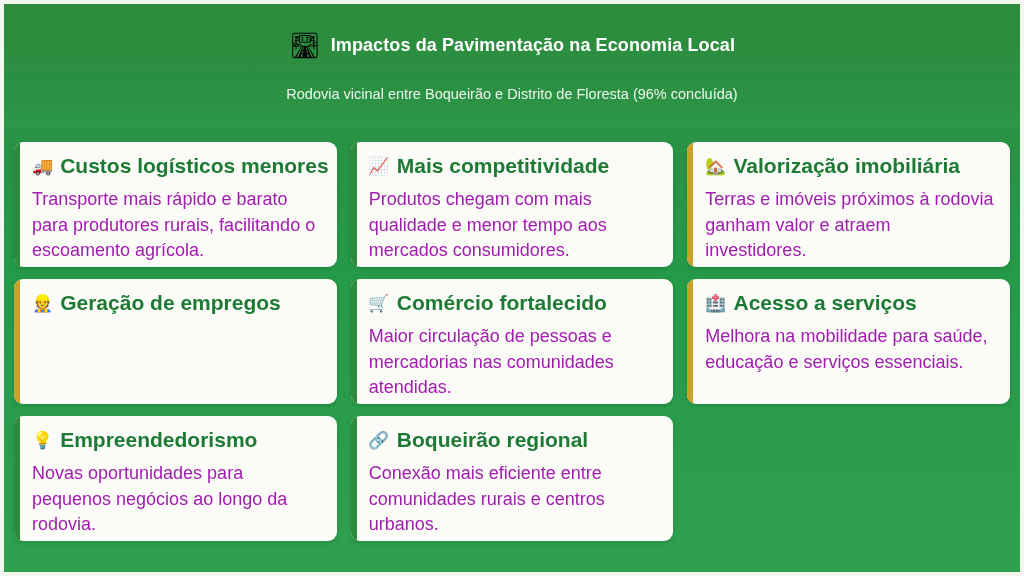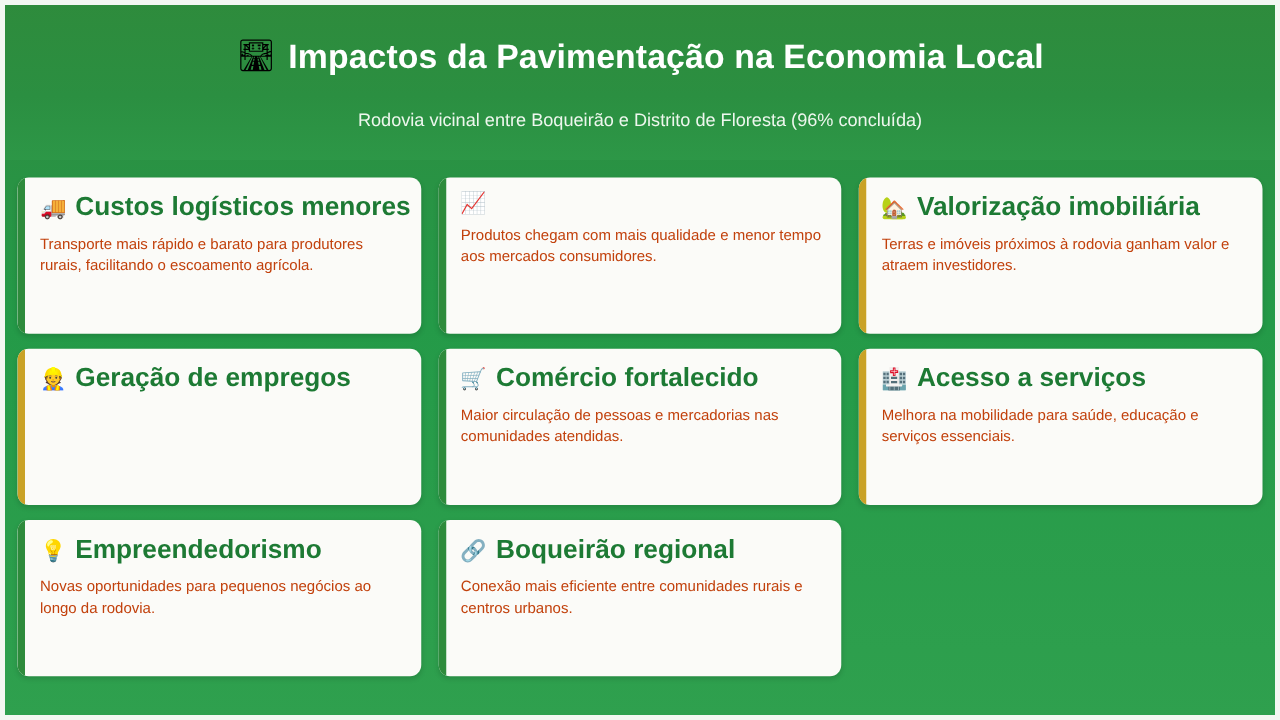--- a/index.html
+++ b/index.html
@@ -44,21 +44,21 @@
     display: flex;
     align-items: center;
     gap: 10px;
   }
   .title-icon {
     font-size: 25px;
     line-height: 1;
   }
   .title-text {
     color: #ffffff;
-    font-size: 27px;
+    font-size: 18px;
     font-weight: bold;
     letter-spacing: 0.1px;
     white-space: nowrap;
   }
   .subtitle {
     margin-top: 28px;
     color: #eef7ee;
     font-size: 14.5px;
     font-weight: normal;
     white-space: nowrap;
@@ -108,23 +108,23 @@
     line-height: 1;
   }
   .card-title {
     font-size: 21px;
     font-weight: bold;
     color: #1d7a34;
     white-space: nowrap;
   }
   .card-body {
     margin: 9px 0 0 4px;
-    font-size: 12px;
+    font-size: 18px;
     line-height: 1.42;
-    color: #c2410c;
+    color: #a21caf;
     max-width: 295px;
   }
   .card.empty {
     background: transparent;
     box-shadow: none;
   }
 </style>
 </head>
 <body>
 
@@ -147,20 +147,21 @@
           <span class="card-icon">🚚</span>
           <span class="card-title">Custos logísticos menores</span>
         </div>
         <div class="card-body">Transporte mais rápido e barato para produtores rurais, facilitando o escoamento agrícola.</div>
       </div>
 
       <div class="card">
         <span class="accent" style="background:#2e8b3c"></span>
         <div class="card-head">
           <span class="card-icon">📈</span>
+          <span class="card-title">Mais competitividade</span>
         </div>
         <div class="card-body">Produtos chegam com mais qualidade e menor tempo aos mercados consumidores.</div>
       </div>
 
       <div class="card">
         <span class="accent" style="background:#c9a227"></span>
         <div class="card-head">
           <span class="card-icon">🏡</span>
           <span class="card-title">Valorização imobiliária</span>
         </div>

